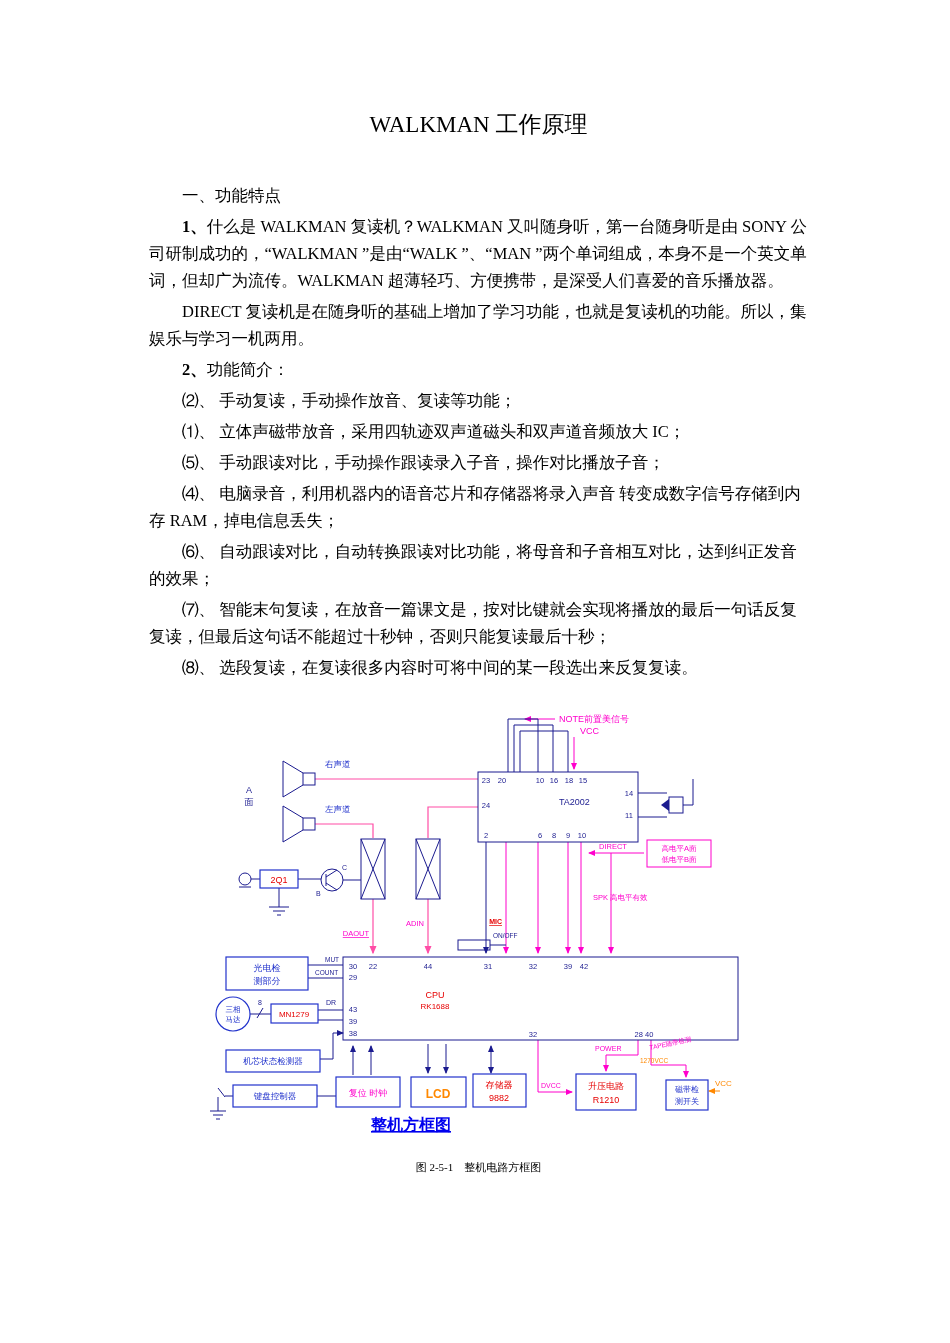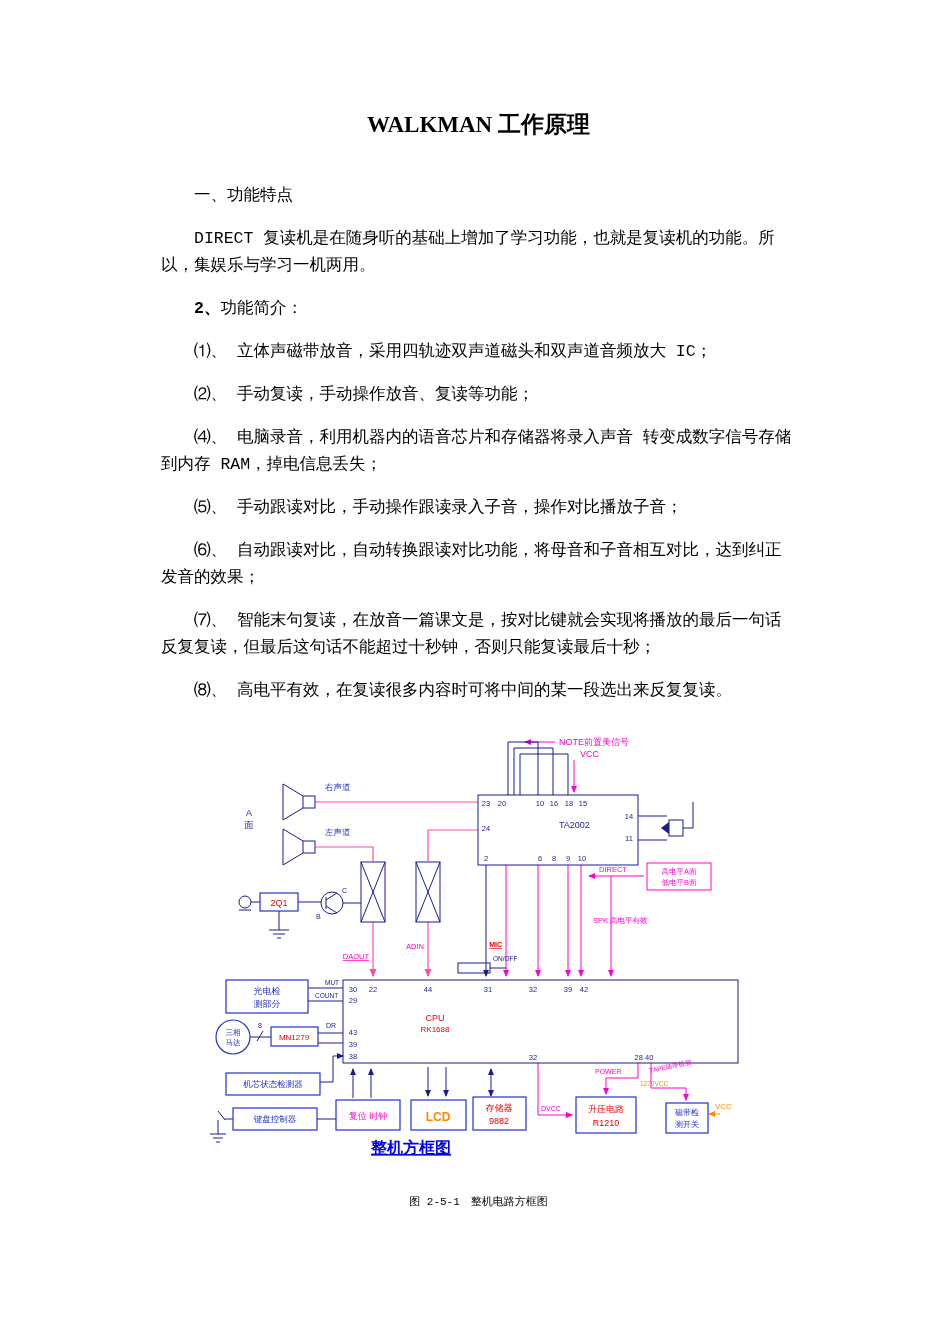--- a/index.html
+++ b/index.html
@@ -2,50 +2,51 @@
 <html><head>
 <meta charset="utf-8">
 <style>
   html,body{margin:0;padding:0;background:#ffffff;}
   .page{
     width:950px;height:1343px;box-sizing:border-box;
     padding:110px 138px 0 145px;
     font-family:"Liberation Serif","DejaVu Serif",serif;
     font-size:16.5px;line-height:27px;color:#000;overflow:hidden;
   }
-  h1.doc-title{text-align:center;font-size:23px;line-height:30px;margin:0 0 42px 0;font-weight:bold;}
-  .page p{margin:16px;text-indent:2em;font-family:Liberation Mono, monospace;}
+  h1.doc-title{text-align:center;font-size:23px;line-height:30px;margin:0 0 42px 0;font-weight:normal;}
+  .page p{margin:4px;text-indent:2em;}
   .gap-top{margin-top:27px;}
   .diagram{margin:26px 0 0 58px;text-decoration:underline;}
   .caption{text-align:center;font-size:11px;margin-top:16px;text-indent:0 !important;}
   .circuit text{font-family:"Liberation Sans","DejaVu Sans",sans-serif;}
   .tm{fill:#ff00cc}.tn{fill:#1b1b8f}.tb{fill:#2233cc}.tr{fill:#e60000}.to{fill:#ff8800}.tu{fill:#0000ee}
   .sN{stroke:#1b1b8f;stroke-width:1;fill:none}
   .sB{stroke:#2233cc;stroke-width:1.2;fill:none}
   .sM{stroke:#ff00cc;stroke-width:1;fill:none}
   .sP{stroke:#ff4da6;stroke-width:1.2;fill:none}
   .sO{stroke:#ff8800;stroke-width:1;fill:none}
 </style>
 </head>
 <body>
 
 <div class="page">
 
   <h1 class="doc-title">WALKMAN 工作原理</h1>
 
   <p>一、功能特点</p>
+  <p><b>1、</b><span>什么是 WALKMAN 复读机？WALKMAN 又叫随身听，第一台随身听是由 SONY 公司研制成功的，“WALKMAN ”是由“WALK ”、“MAN ”两个单词组成，本身不是一个英文单词，但却广为流传。WALKMAN 超薄轻巧、方便携带，是深受人们喜爱的音乐播放器。</span></p>
   <p>DIRECT 复读机是在随身听的基础上增加了学习功能，也就是复读机的功能。所以，集娱乐与学习一机两用。</p>
   <p><b>2、</b><span>功能简介：</span></p>
+  <p>⑵、 手动复读，手动操作放音、复读等功能；</p>
   <p>⑴、 立体声磁带放音，采用四轨迹双声道磁头和双声道音频放大 IC；</p>
-  <p>⑵、 手动复读，手动操作放音、复读等功能；</p>
+  <p>⑸、 手动跟读对比，手动操作跟读录入子音，操作对比播放子音；</p>
   <p>⑷、 电脑录音，利用机器内的语音芯片和存储器将录入声音 转变成数字信号存储到内存 RAM，掉电信息丢失；</p>
-  <p>⑸、 手动跟读对比，手动操作跟读录入子音，操作对比播放子音；</p>
   <p>⑹、 自动跟读对比，自动转换跟读对比功能，将母音和子音相互对比，达到纠正发音的效果；</p>
   <p>⑺、 智能末句复读，在放音一篇课文是，按对比键就会实现将播放的最后一句话反复复读，但最后这句话不能超过十秒钟，否则只能复读最后十秒；</p>
-  <p>⑻、 高电平有效，在复读很多内容时可将中间的某一段选出来反复复读。</p>
+  <p>⑻、 选段复读，在复读很多内容时可将中间的某一段选出来反复复读。</p>
 
 
   <div class="diagram">
   <svg class="circuit" width="540" height="435" viewBox="0 0 540 435">
     <defs>
       <marker id="aM" markerWidth="8" markerHeight="8" refX="6" refY="3" orient="auto">
             <path d="M0,0 L7,3 L0,6 Z" fill="#ff00cc"></path>
           </marker>
       <marker id="aP" markerWidth="8" markerHeight="8" refX="6" refY="3" orient="auto">
             <path d="M0,0 L7,3 L0,6 Z" fill="#ff4da6"></path>

